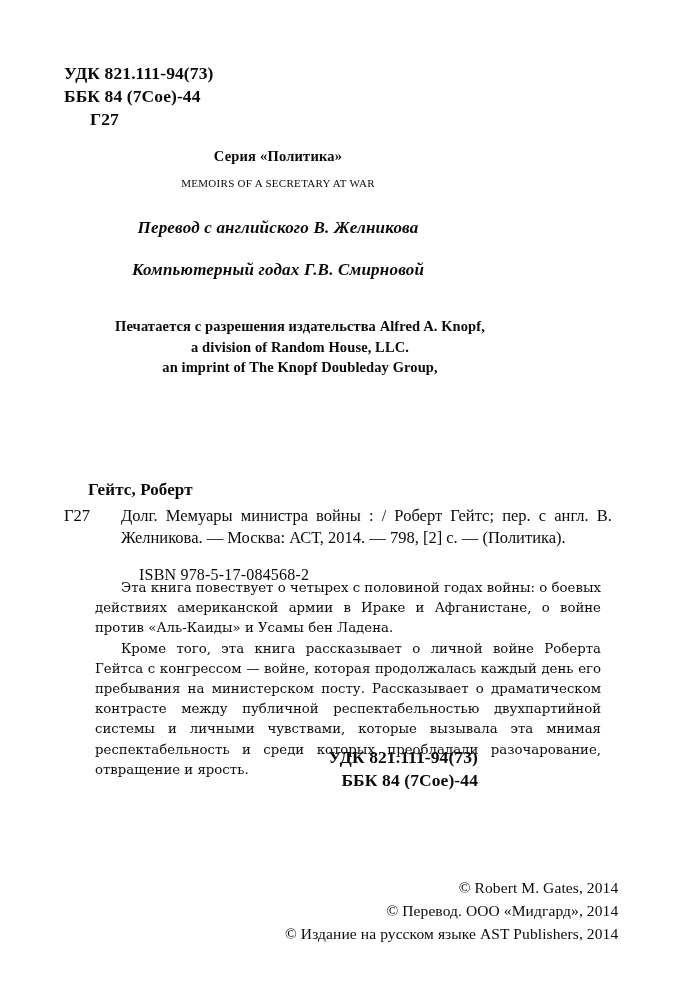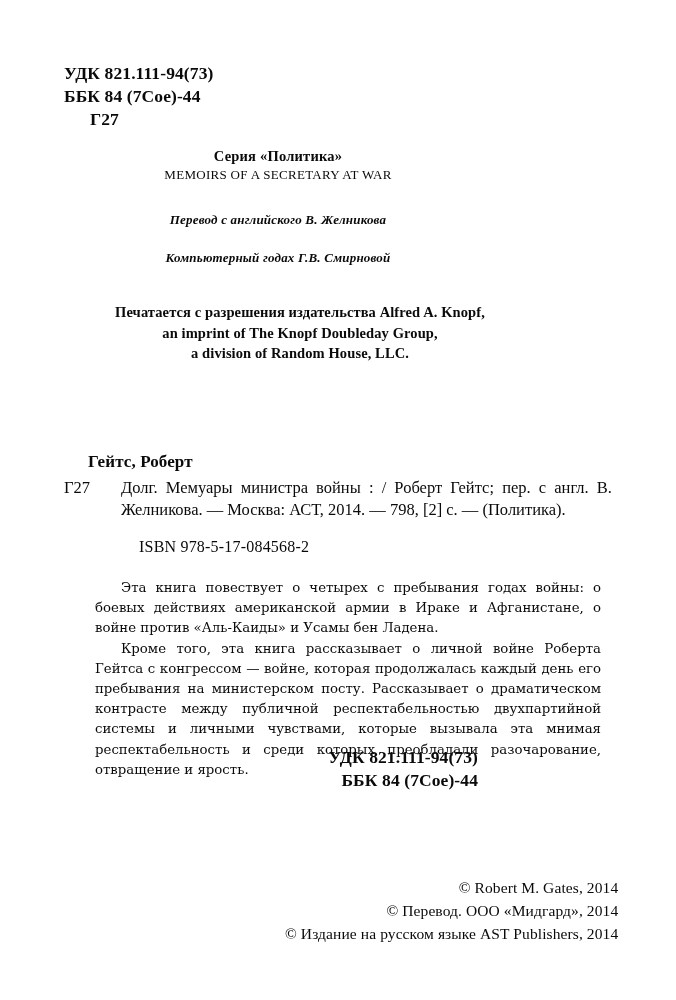--- a/index.html
+++ b/index.html
@@ -60,27 +60,27 @@
     font-size: 17px;
     letter-spacing: 0.4px;
   }
   .title-en {
     margin-top: 4px;
     font-size: 20px;
     font-weight: bold;
     letter-spacing: 1.1px;
   }
   .subtitle-en {
-    margin-top: 2px;
-    font-size: 13px;
+    margin-top: 12px;
+    font-size: 11px;
     letter-spacing: 0.3px;
   }
   .credit {
     margin-top: 29px;
-    font-size: 13px;
+    font-size: 17px;
     font-weight: bold;
     font-style: italic;
     letter-spacing: 0.2px;
   }
   .credit.second { margin-top: 22px; }
 
   .permission {
     margin-top: 36px;
     font-size: 14.5px;
     font-weight: bold;
@@ -94,20 +94,21 @@
     position: absolute;
     left: 64px;
     top: 452px;
     width: 548px;
   }
   .cip-author {
     margin-left: 24px;
     font-weight: bold;
     font-size: 17px;
     letter-spacing: 0.1px;
+    margin-top: 28px;
   }
   .cip-body {
     position: relative;
     margin-top: 5px;
     font-size: 16.5px;
     line-height: 1.34;
     text-align: justify;
     text-justify: inter-word;
     padding-left: 57px;
   }
@@ -178,36 +179,36 @@
     <span class="code">Г27</span>
   </div>
 
   <div class="center-group">
     <div class="series">Серия «Политика»</div>
     <div class="subtitle-en">MEMOIRS OF A SECRETARY AT WAR</div>
     <div class="credit">Перевод с английского В. Желникова</div>
     <div class="credit second">Компьютерный годах Г.В. Смирновой</div>
     <div class="permission">
       <span>Печатается с разрешения издательства Alfred A. Knopf,</span>
+      <span>a division of Random House, LLC.</span>
       <span>an imprint of The Knopf Doubleday Group,</span>
-      <span>a division of Random House, LLC.</span>
     </div>
   </div>
 
   <div class="cip">
     <div class="cip-author">Гейтс, Роберт</div>
     <div class="cip-body">
       <span class="cip-sig">Г27</span>
       <span>Долг. Мемуары министра войны : / Роберт Гейтс; пер. с англ. В. Желникова. — Москва: АСТ, 2014. — 798, [2] с. — (Политика).</span>
     </div>
     <div class="isbn">ISBN 978-5-17-084568-2</div>
   </div>
 
   <div class="annotation">
-    <p>Эта книга повествует о четырех с пребывания годах войны: о боевых действиях американской армии в Ираке и Афганистане, о войне против «Аль-Каиды» и Усамы бен Ладена.</p>
+    <p>Эта книга повествует о четырех с половиной годах войны: о боевых действиях американской армии в Ираке и Афганистане, о войне против «Аль-Каиды» и Усамы бен Ладена.</p>
     <p>Кроме того, эта книга рассказывает о личной войне Роберта Гейтса с конгрессом — войне, которая продолжалась каждый день его пребывания на министерском посту. Рассказывает о драматическом контрасте между публичной респектабельностью двухпартийной системы и личными чувствами, которые вызывала эта мнимая респектабельность и среди которых преобладали разочарование, отвращение и ярость.</p>
   </div>
 
   <div class="class-repeat">
     <span>УДК 821.111-94(73)</span>
     <span>ББК 84 (7Сое)-44</span>
   </div>
 
   <div class="copyright">
     <span>© Robert M. Gates, 2014</span>

